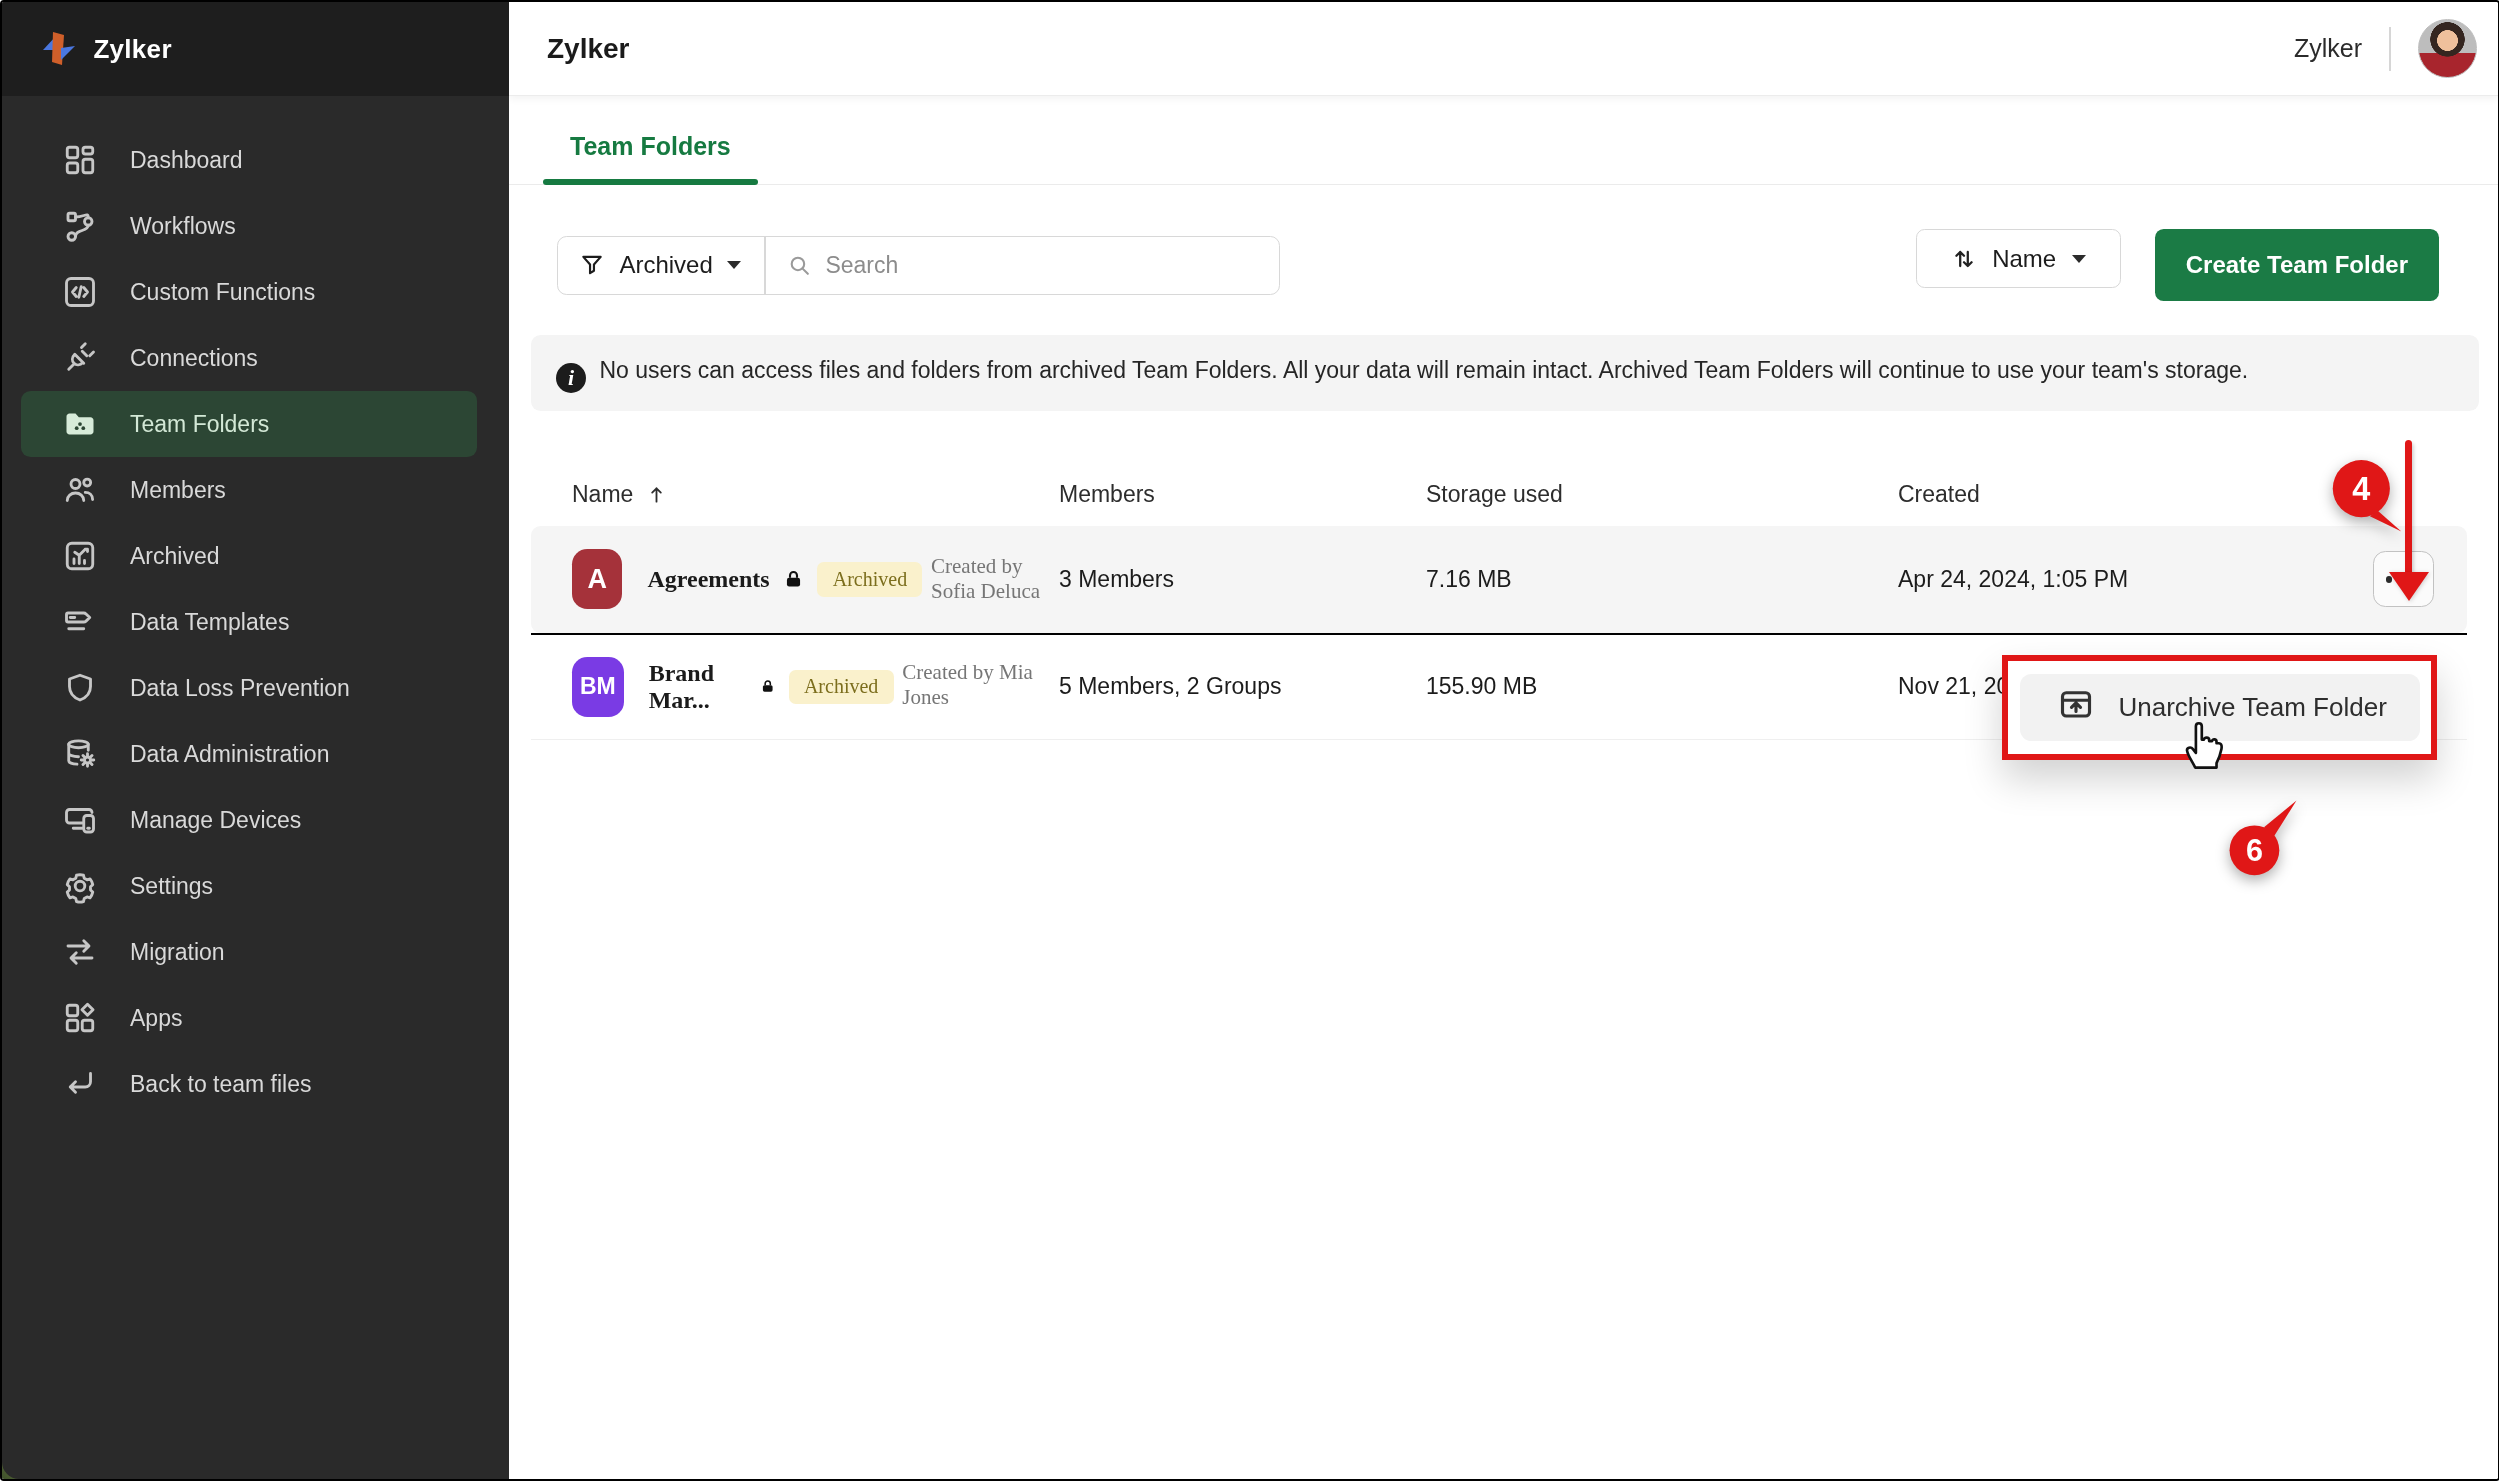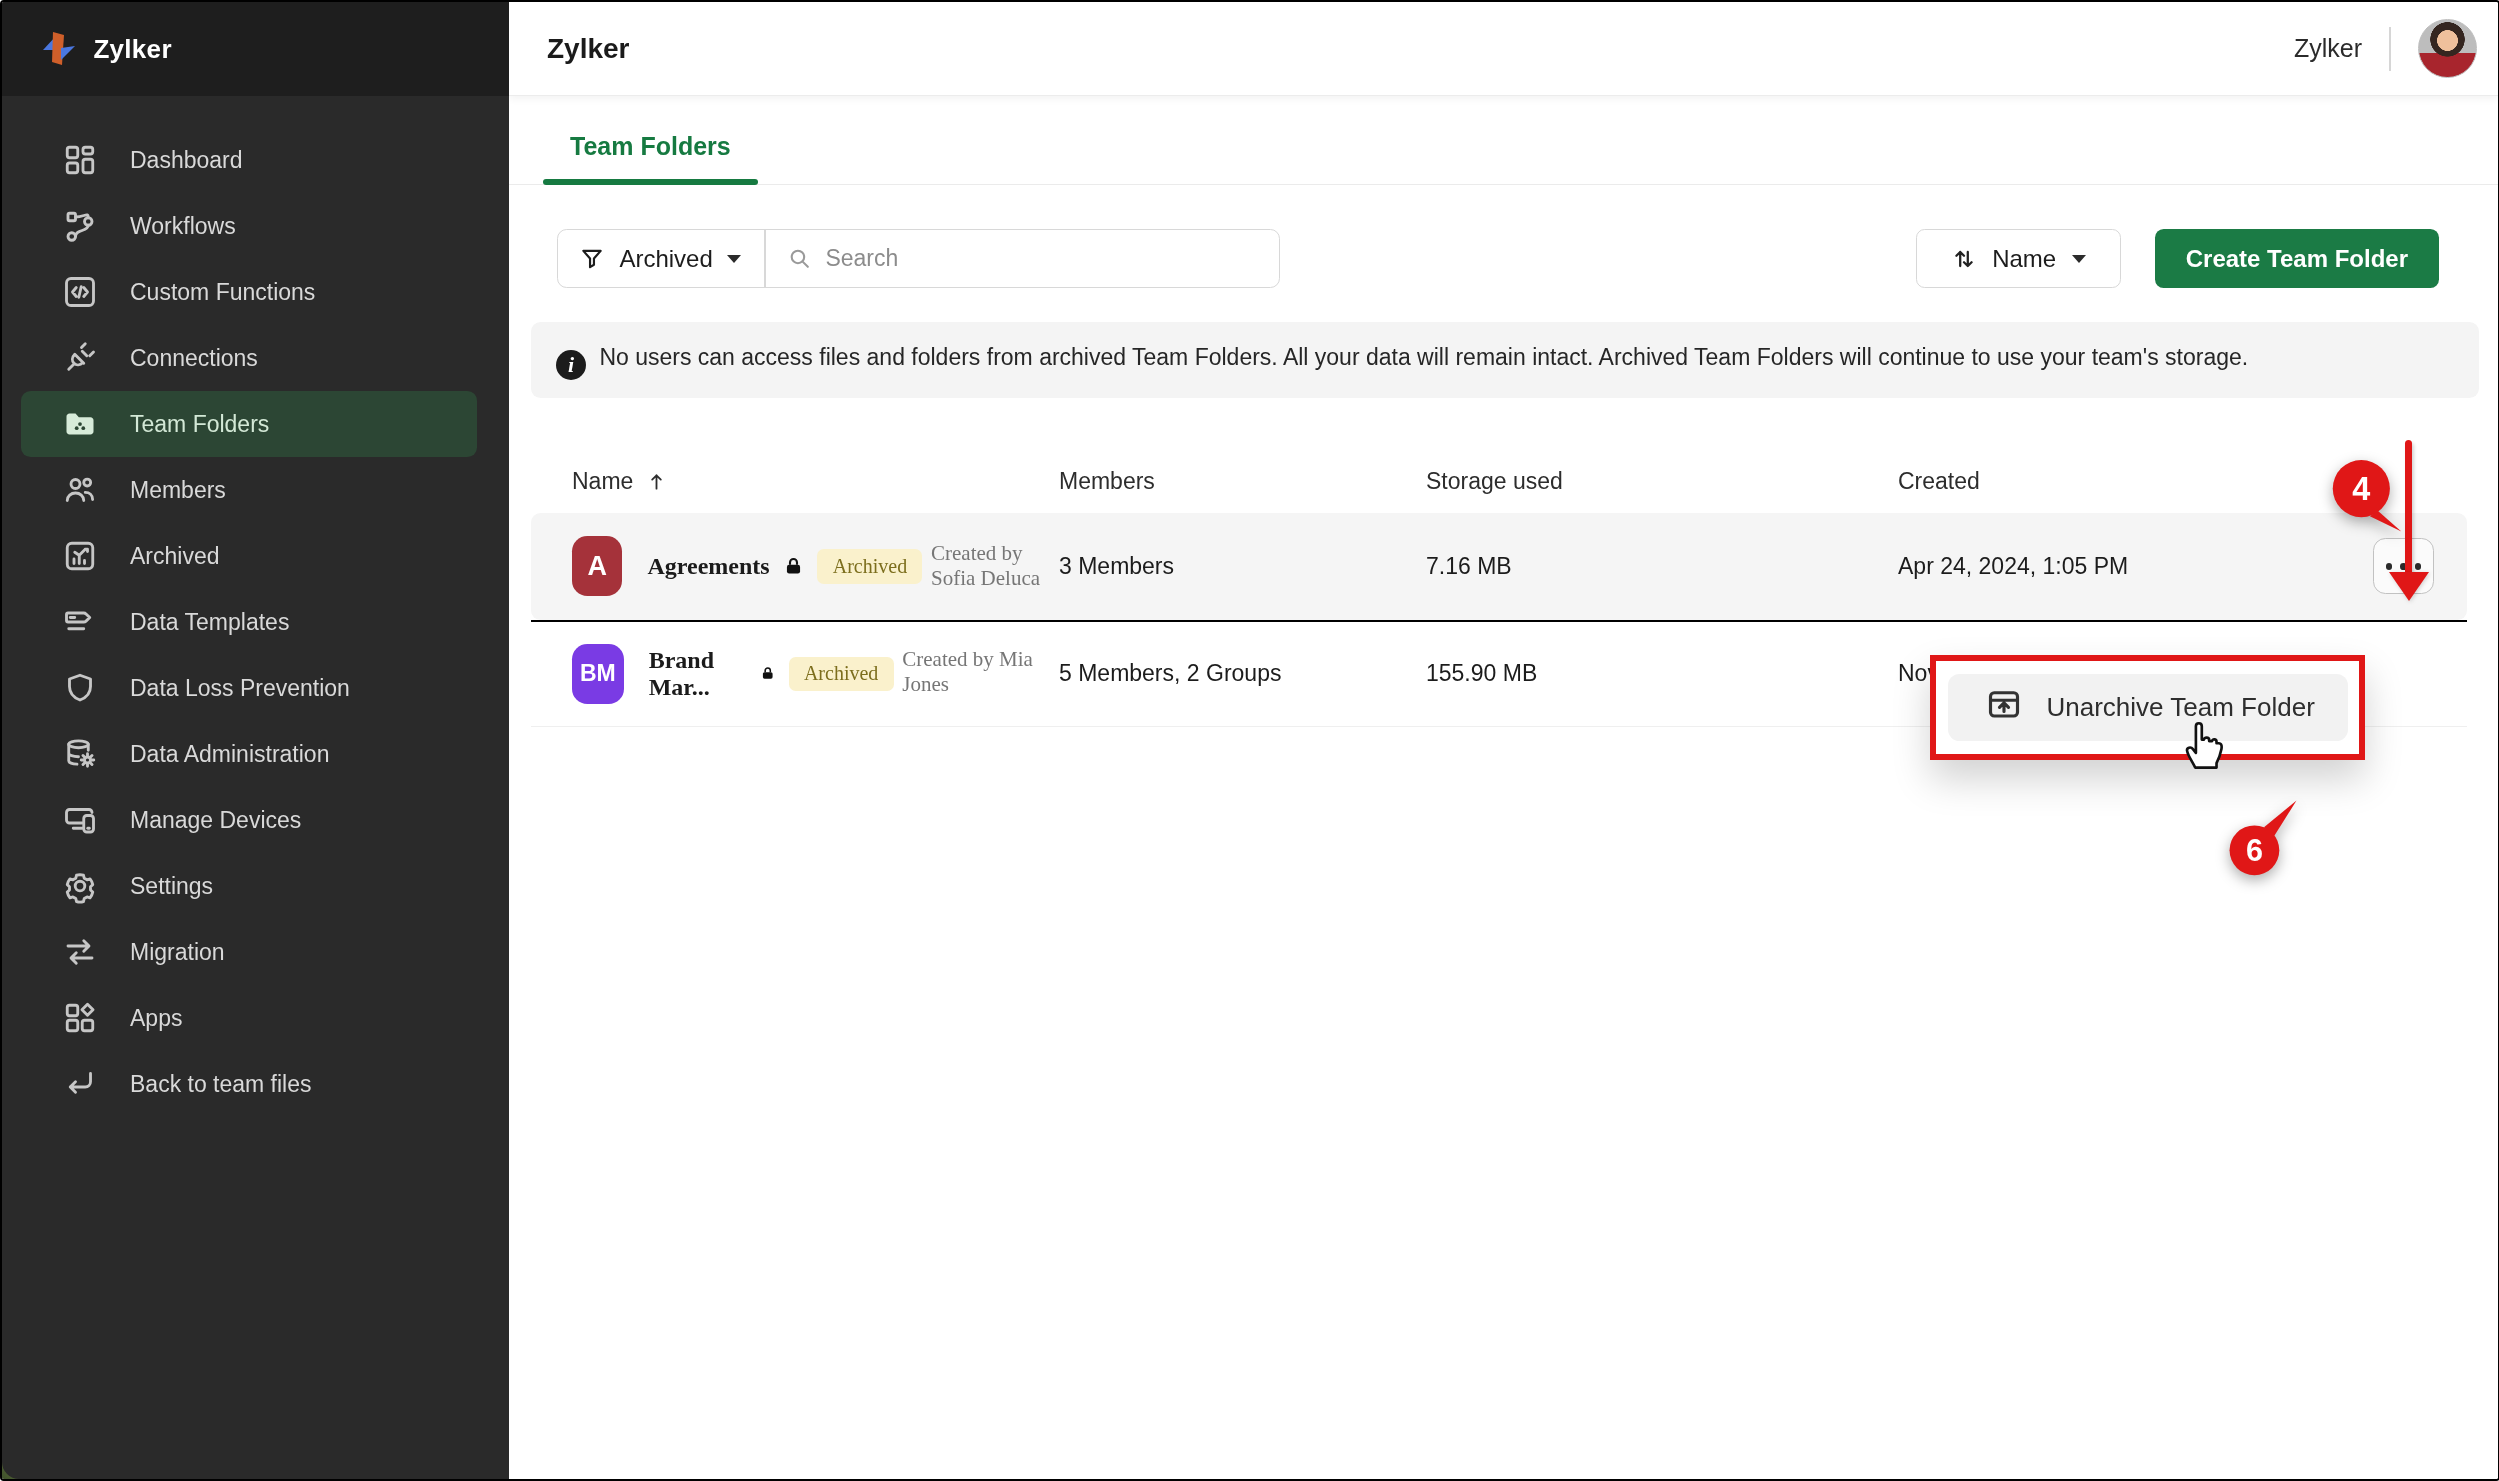--- a/index.html
+++ b/index.html
@@ -62,21 +62,21 @@
     border-right:7.7px solid transparent; border-top:8.6px solid #2b2b2b; }
   .fs-divider { width:1.9px; height:100%; background:#d8d8d8; }
   .search-area { display:flex; align-items:center; gap:13.4px; padding-left:21px; flex:1; }
   .search-input { border:none; outline:none; font-size:23px; color:#7f1d1d; flex:1;
     background:transparent; font-family:"Liberation Sans",sans-serif; }
   .search-input::placeholder { color:#8c8c8c; }
   .controls-right { margin-left:auto; display:flex; gap:34px; }
   .sort-btn { width:205px; height:59px; border:1.9px solid #d8d8d8; border-radius:8.6px;
     display:flex; align-items:center; justify-content:center; gap:15.3px;
     font-size:24px; color:#1c1c1c; background:#fff; cursor:pointer; }
-  .create-btn { height:59px; padding:0 31px; background:#1b7b45; color:#fff;
+  .create-btn { height:72px; padding:0 31px; background:#1b7b45; color:#fff;
     font-weight:700; font-size:24px; border:none; border-radius:8.6px;
     display:flex; align-items:center; cursor:pointer;
     font-family:"Liberation Sans",sans-serif; }
 
   .banner { margin:34px 19px 0 22px; background:#f4f4f4; border-radius:9.6px;
     padding:16.3px 25px 18px; font-size:23px; line-height:38px; color:#262626; }
   .info-icon { display:inline-flex; width:30px; height:30px; border-radius:50%;
     background:#1c1c1c; color:#fff; align-items:center; justify-content:center;
     font-family:"Liberation Serif",serif; font-style:italic; font-weight:700;
     font-size:22px; vertical-align:-6.7px; margin-right:13.4px; }
@@ -114,21 +114,21 @@
     height:136px; background:#e01717; border-radius:3.8px; z-index:8;
     box-shadow:1.9px 2.9px 3.8px rgba(0,0,0,.18); }
   .annot-arrow-head { position:absolute; left:2387px; top:570px; width:0; height:0;
     border-left:20px solid transparent; border-right:20px solid transparent;
     border-top:29px solid #e01717; z-index:8;
     filter:drop-shadow(1.9px 1.9px 1.9px rgba(0,0,0,.18)); }
   .balloon { position:absolute; z-index:9;
     filter:drop-shadow(0 5.7px 6.7px rgba(0,0,0,.32)); }
   .balloon text { fill:#fff; font-family:"Liberation Sans",sans-serif;
     font-weight:700; }
-  .menu-annotation { position:absolute; left:1928px; top:653px; width:435px;
+  .menu-annotation { position:absolute; left:2000px; top:653px; width:435px;
     height:105px; background:#fff; border:6.7px solid #e01717; z-index:6;
     display:flex; align-items:center; padding:0 11.5px;
     box-shadow:0 19px 38px rgba(0,0,0,.18); }
   .menu-item { flex:1; height:67px; background:#f2f2f2; border-radius:11.5px;
     display:flex; align-items:center; gap:25px; padding-left:38px;
     font-size:26px; color:#2e2e2e; cursor:pointer; }
   .menu-item .ic svg { width:36px; height:36px; stroke:#333; fill:none;
     stroke-width:2.1; stroke-linecap:round; stroke-linejoin:round; }
   .cursor-annot { position:absolute; left:2176px; top:714px; z-index:10; }
 </style>

